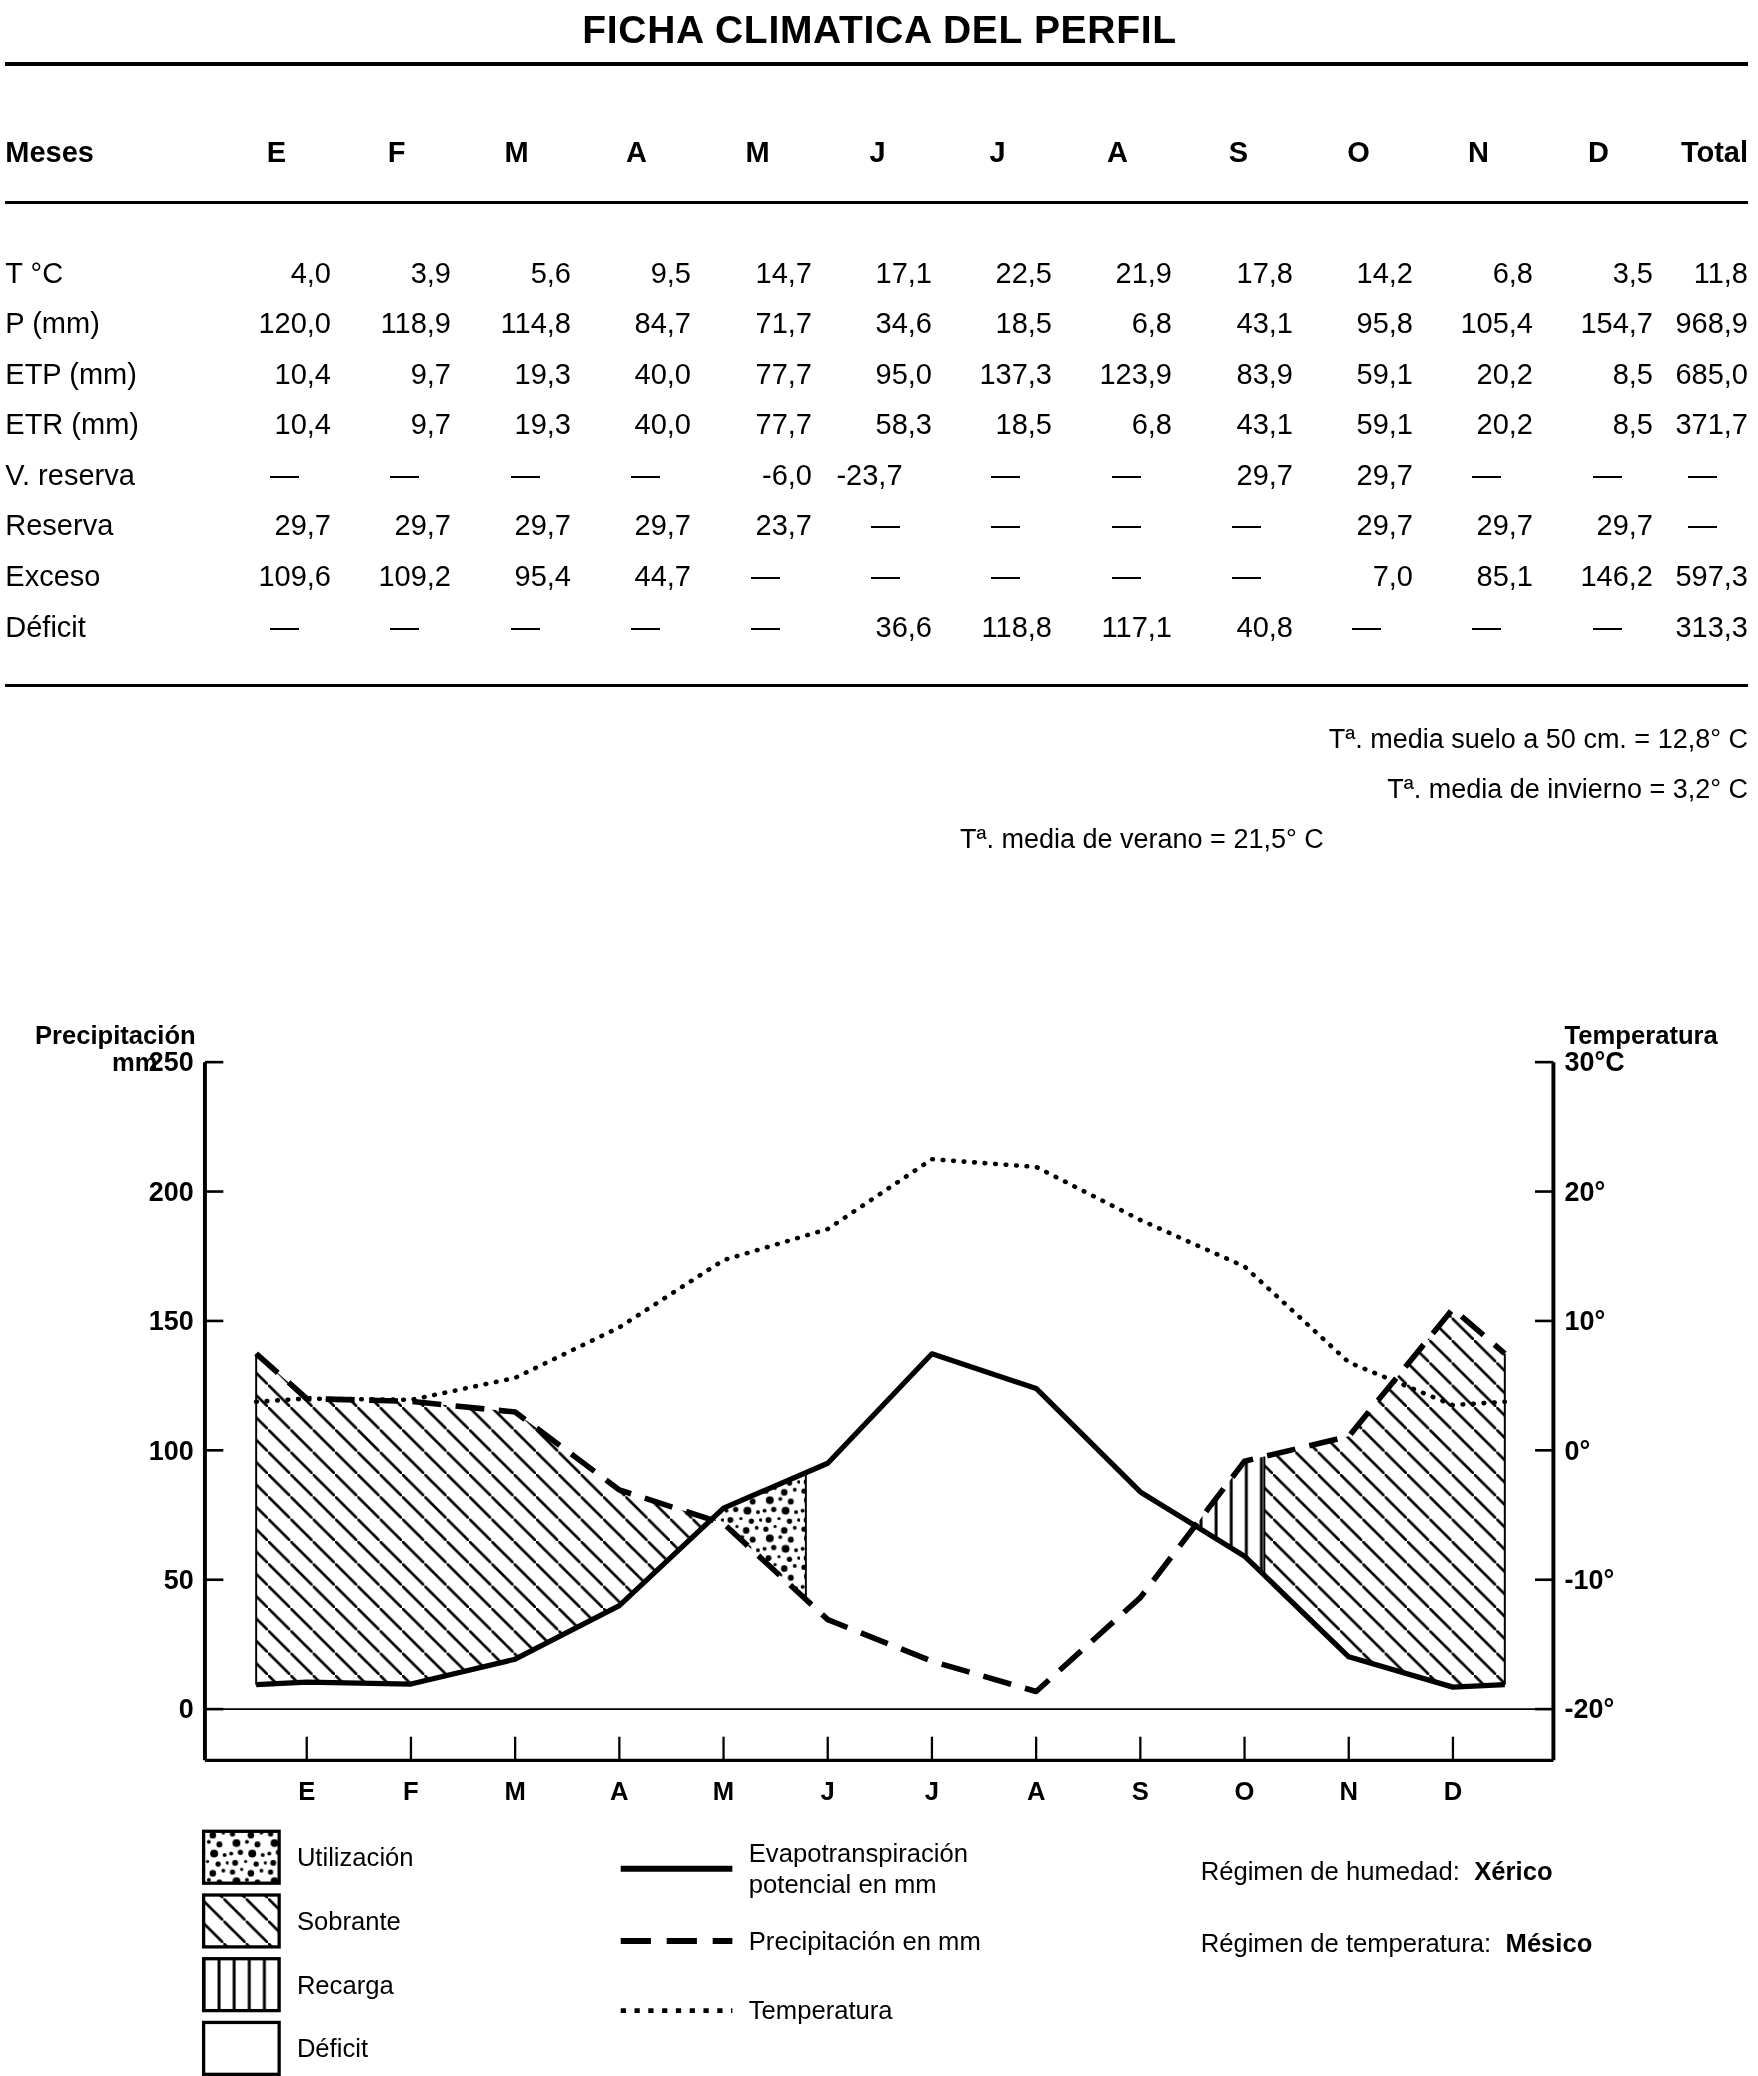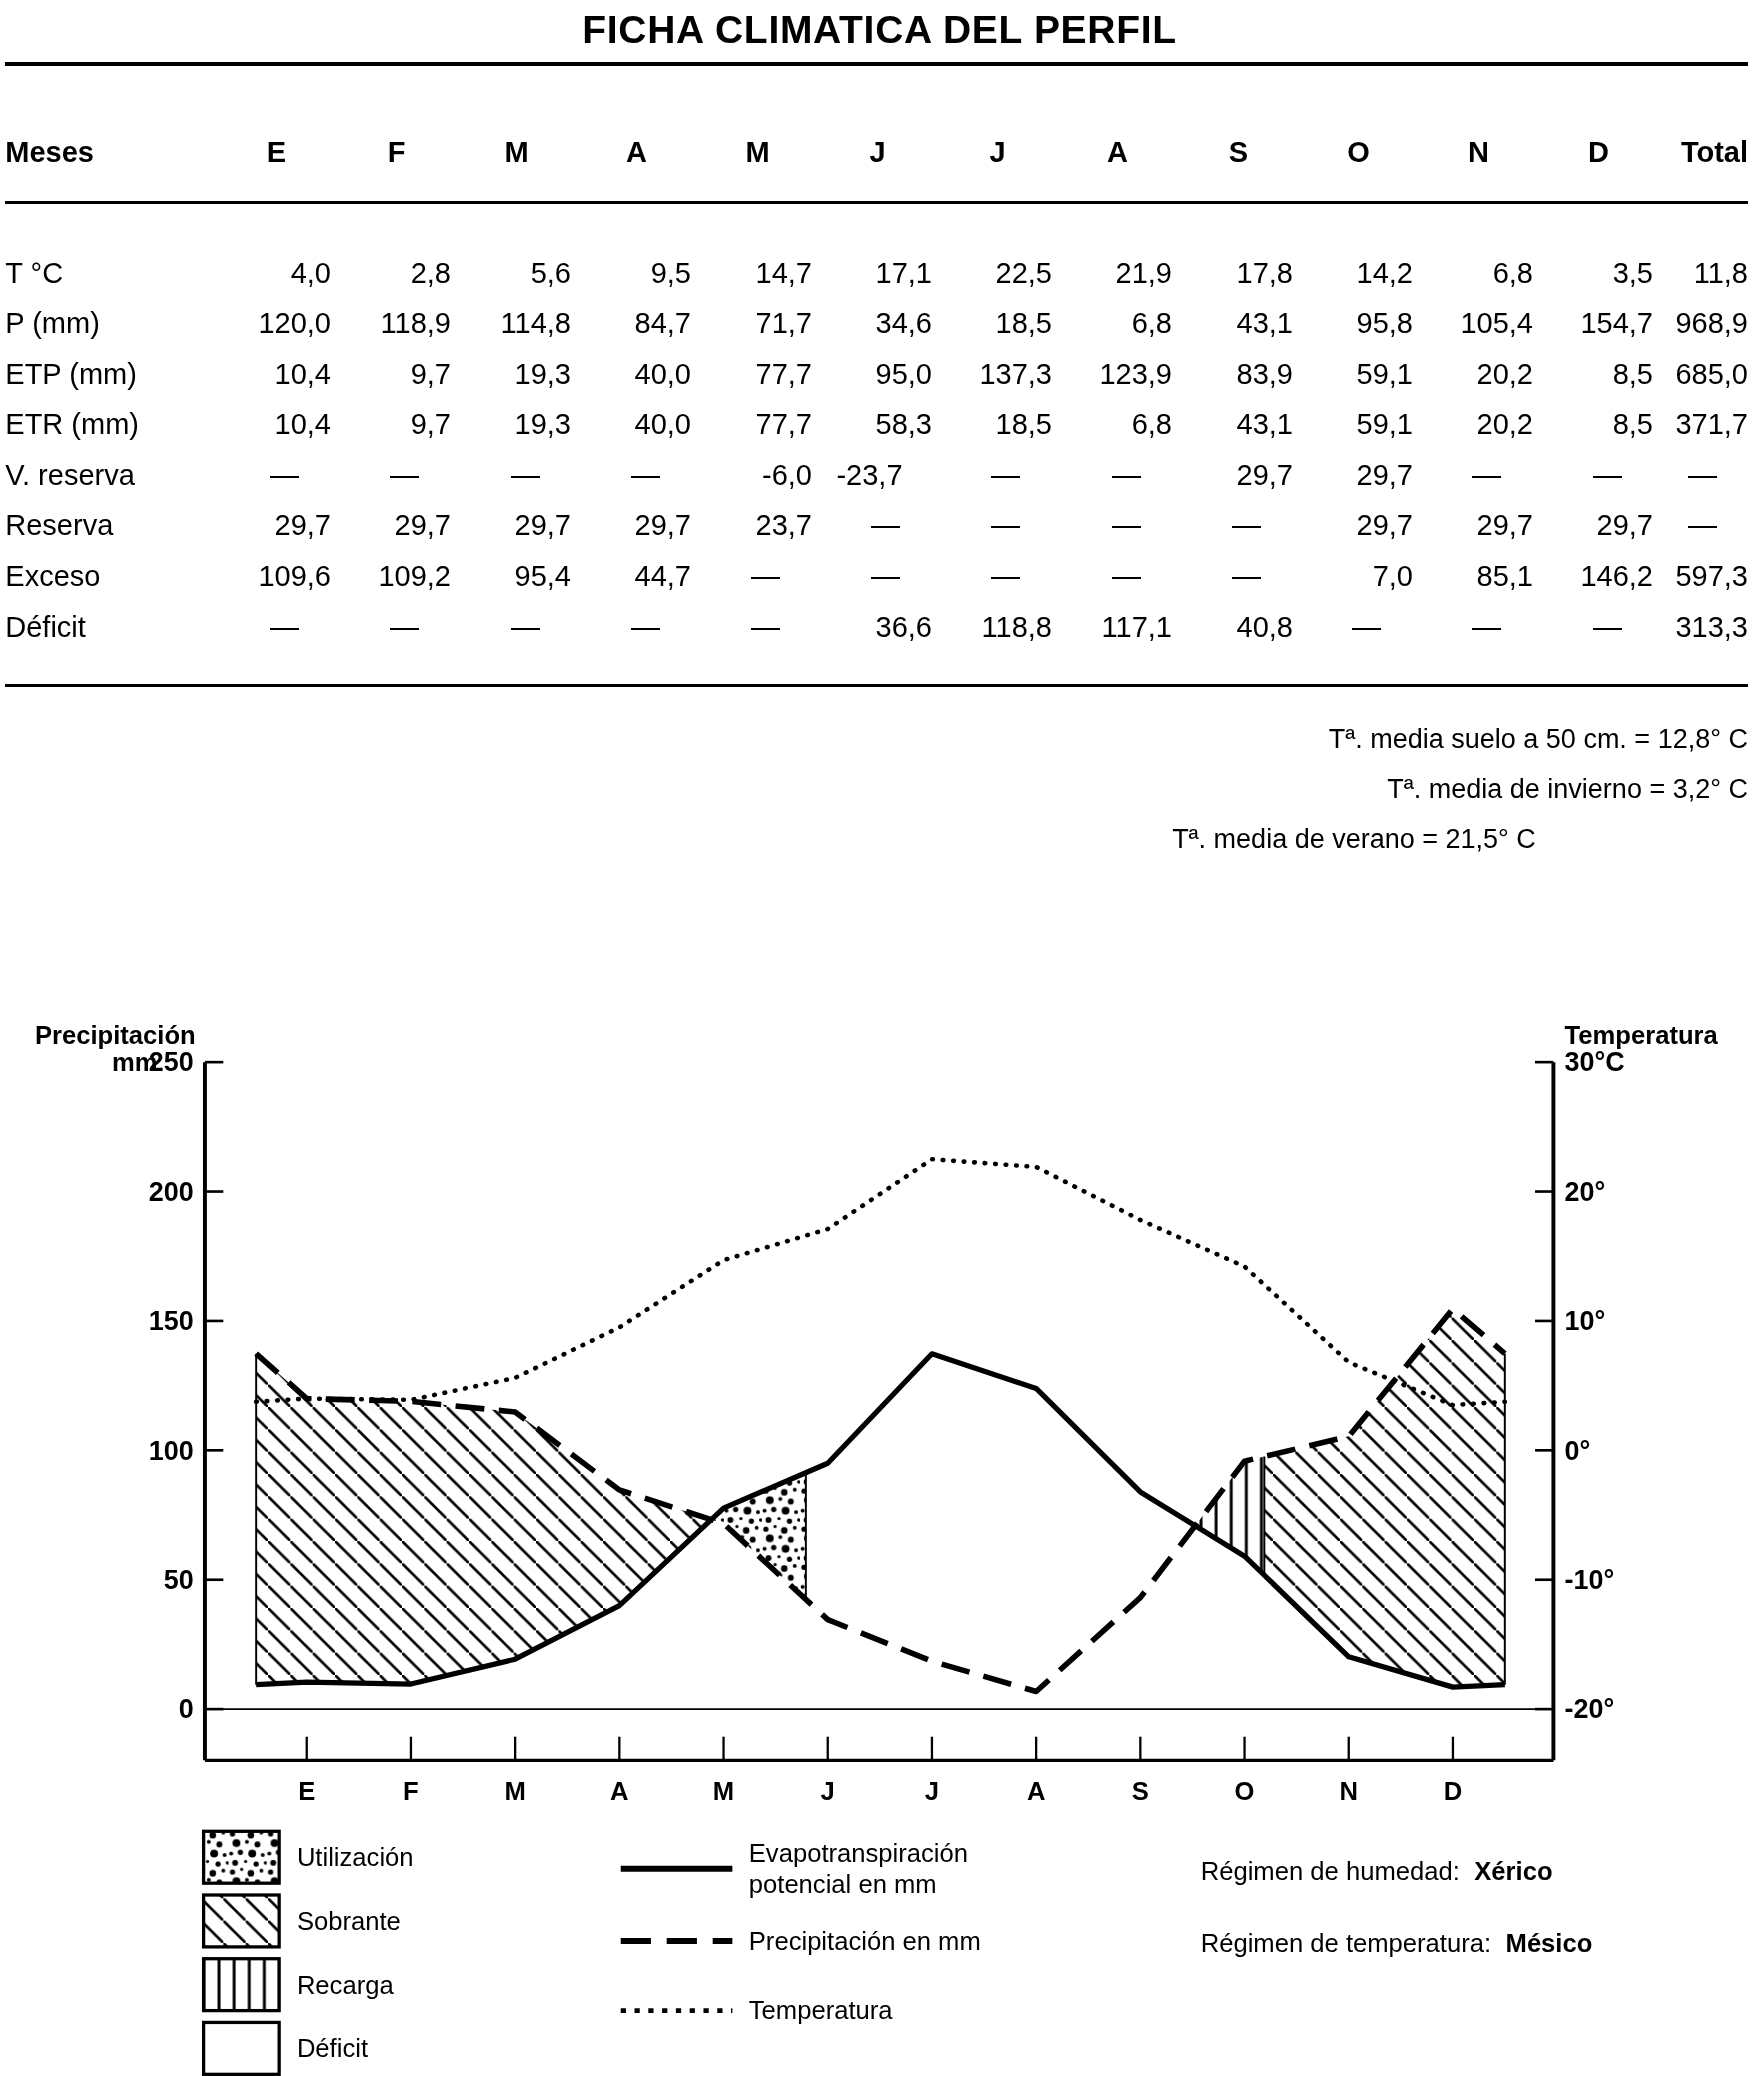--- a/index.html
+++ b/index.html
@@ -161,21 +161,21 @@
         <span style="left: 1091px; width: 53px; text-align: center; font-weight: bold;">A</span>
         <span style="left: 1212px; width: 53px; text-align: center; font-weight: bold;">S</span>
         <span style="left: 1332px; width: 53px; text-align: center; font-weight: bold;">O</span>
         <span style="left: 1452px; width: 53px; text-align: center; font-weight: bold;">N</span>
         <span style="left: 1572px; width: 53px; text-align: center; font-weight: bold;">D</span>
         <span style="left: 1617px; width: 131px; text-align: right; font-weight: bold;">Total</span>
       </div>
       <div class="abs trow" style="top: 248px;">
         <span style="left: 5.3px;">T °C</span>
         <span class="num" style="left: 206px; width: 125px; text-align: right;">4,0</span>
-        <span class="num" style="left: 326px; width: 125px; text-align: right;">2,8</span>
+        <span class="num" style="left: 326px; width: 125px; text-align: right;">3,9</span>
         <span class="num" style="left: 446px; width: 125px; text-align: right;">5,6</span>
         <span class="num" style="left: 566px; width: 125px; text-align: right;">9,5</span>
         <span class="num" style="left: 687px; width: 125px; text-align: right;">14,7</span>
         <span class="num" style="left: 807px; width: 125px; text-align: right;">17,1</span>
         <span class="num" style="left: 927px; width: 125px; text-align: right;">22,5</span>
         <span class="num" style="left: 1047px; width: 125px; text-align: right;">21,9</span>
         <span class="num" style="left: 1168px; width: 125px; text-align: right;">17,8</span>
         <span class="num" style="left: 1288px; width: 125px; text-align: right;">14,2</span>
         <span class="num" style="left: 1408px; width: 125px; text-align: right;">6,8</span>
         <span class="num" style="left: 1528px; width: 125px; text-align: right;">3,5</span>
@@ -291,16 +291,16 @@
         <span class="num" style="left: 1256px; width: 125px; text-align: right;">—</span>
         <span class="num" style="left: 1376px; width: 125px; text-align: right;">—</span>
         <span class="num" style="left: 1497px; width: 125px; text-align: right;">—</span>
         <span class="num" style="left: 1623px; width: 125px; text-align: right;">313,3</span>
       </div>
     </div>
 
   <div id="notes-right">
       <div class="abs note" style="left: 960px; width: 788px; text-align: right; top: 720px;">Tª. media suelo a 50 cm. = 12,8° C</div>
       <div class="abs note" style="left: 960px; width: 788px; text-align: right; top: 770px;">Tª. media de invierno = 3,2° C</div>
-      <div class="abs note" style="left: 960px; width: 788px; text-align: center; top: 820px;">Tª. media de verano = 21,5° C</div>
+      <div class="abs note" style="left: 960px; width: 788px; text-align: left; top: 820px;">Tª. media de verano = 21,5° C</div>
     </div>
 </div>
 
 
 </body></html>

